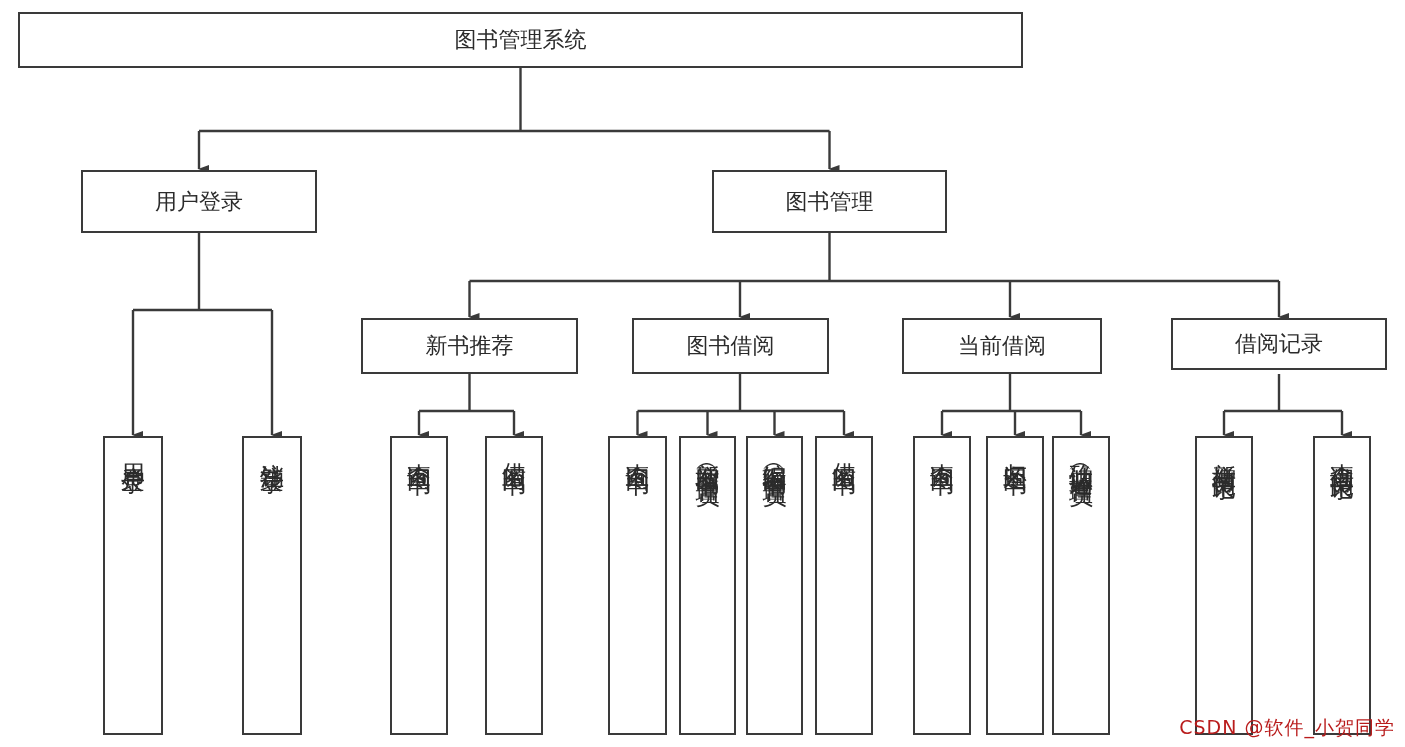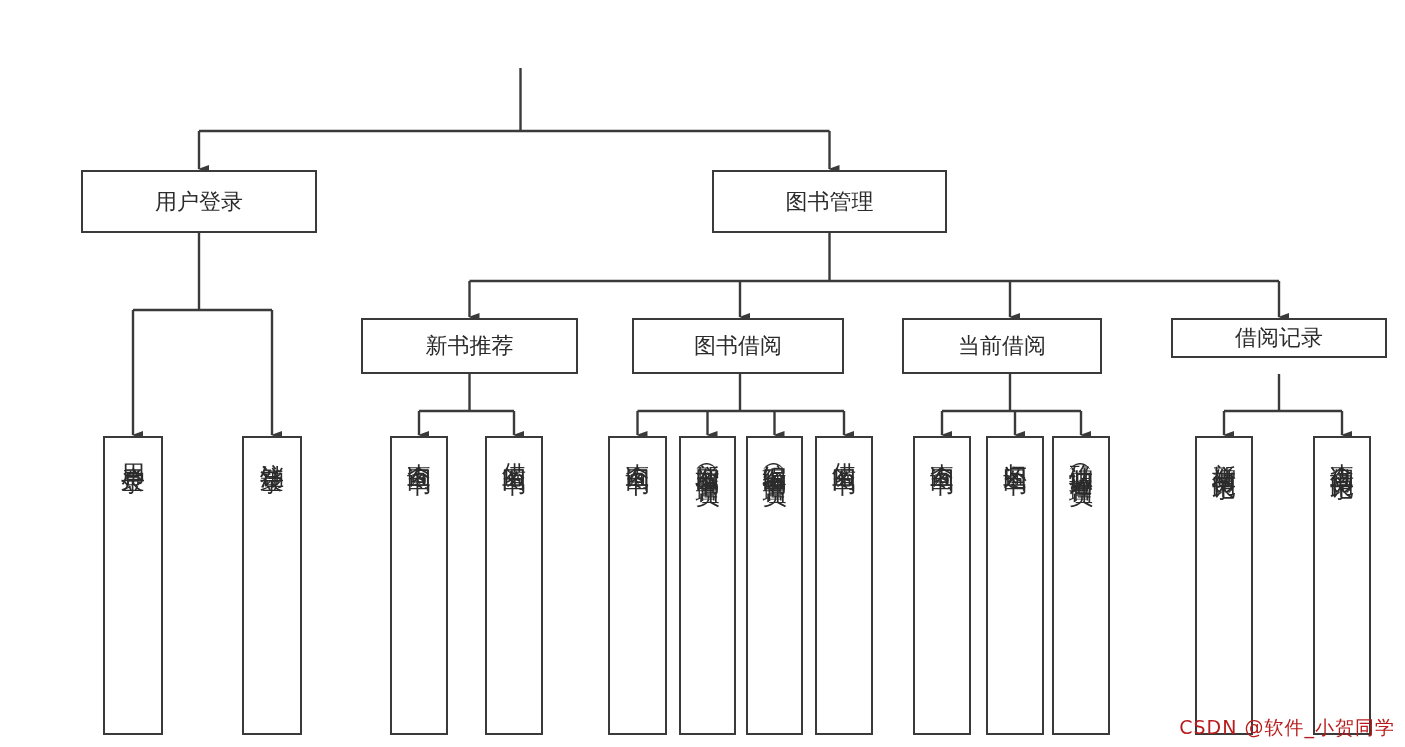--- a/index.html
+++ b/index.html
@@ -109,38 +109,41 @@
         <path d="M942,411 L942,435" marker-end="url(#arrowhead)"></path>
         <path d="M1015,411 L1015,435" marker-end="url(#arrowhead)"></path>
         <path d="M1081,411 L1081,435" marker-end="url(#arrowhead)"></path>
         <path d="M1279,374 L1279,411"></path>
         <path d="M1224,411 L1342,411"></path>
         <path d="M1224,411 L1224,435" marker-end="url(#arrowhead)"></path>
         <path d="M1342,411 L1342,435" marker-end="url(#arrowhead)"></path>
       </g>
   </svg>
 
+  <div class="node horizontal" style="left: 18px; top: 12px; width: 1005px; height: 56px;">
+    <span class="label">图书管理系统</span>
+  </div>
 
   <div class="node horizontal" style="left: 81px; top: 170px; width: 236px; height: 63px;">
     <span class="label">用户登录</span>
   </div>
   <div class="node horizontal" style="left: 712px; top: 170px; width: 235px; height: 63px;">
     <span class="label">图书管理</span>
   </div>
 
   <div class="node horizontal" style="left: 361px; top: 318px; width: 217px; height: 56px;">
     <span class="label">新书推荐</span>
   </div>
-  <div class="node horizontal" style="left: 632px; top: 318px; width: 212px; height: 56px;">
+  <div class="node horizontal" style="left: 632px; top: 318px; width: 197px; height: 56px;">
     <span class="label">图书借阅</span>
   </div>
   <div class="node horizontal" style="left: 902px; top: 318px; width: 200px; height: 56px;">
     <span class="label">当前借阅</span>
   </div>
-  <div class="node horizontal" style="left: 1171px; top: 318px; width: 216px; height: 40px;">
+  <div class="node horizontal" style="left: 1171px; top: 318px; width: 216px; height: 52px;">
     <span class="label">借阅记录</span>
   </div>
 
   <div class="node vertical" style="left: 103px; top: 436px; width: 60px; height: 299px;">
     <span class="label">用户登录</span>
   </div>
   <div class="node vertical" style="left: 242px; top: 436px; width: 60px; height: 299px;">
     <span class="label">注销登录</span>
   </div>
   <div class="node vertical" style="left: 390px; top: 436px; width: 58px; height: 299px;">

